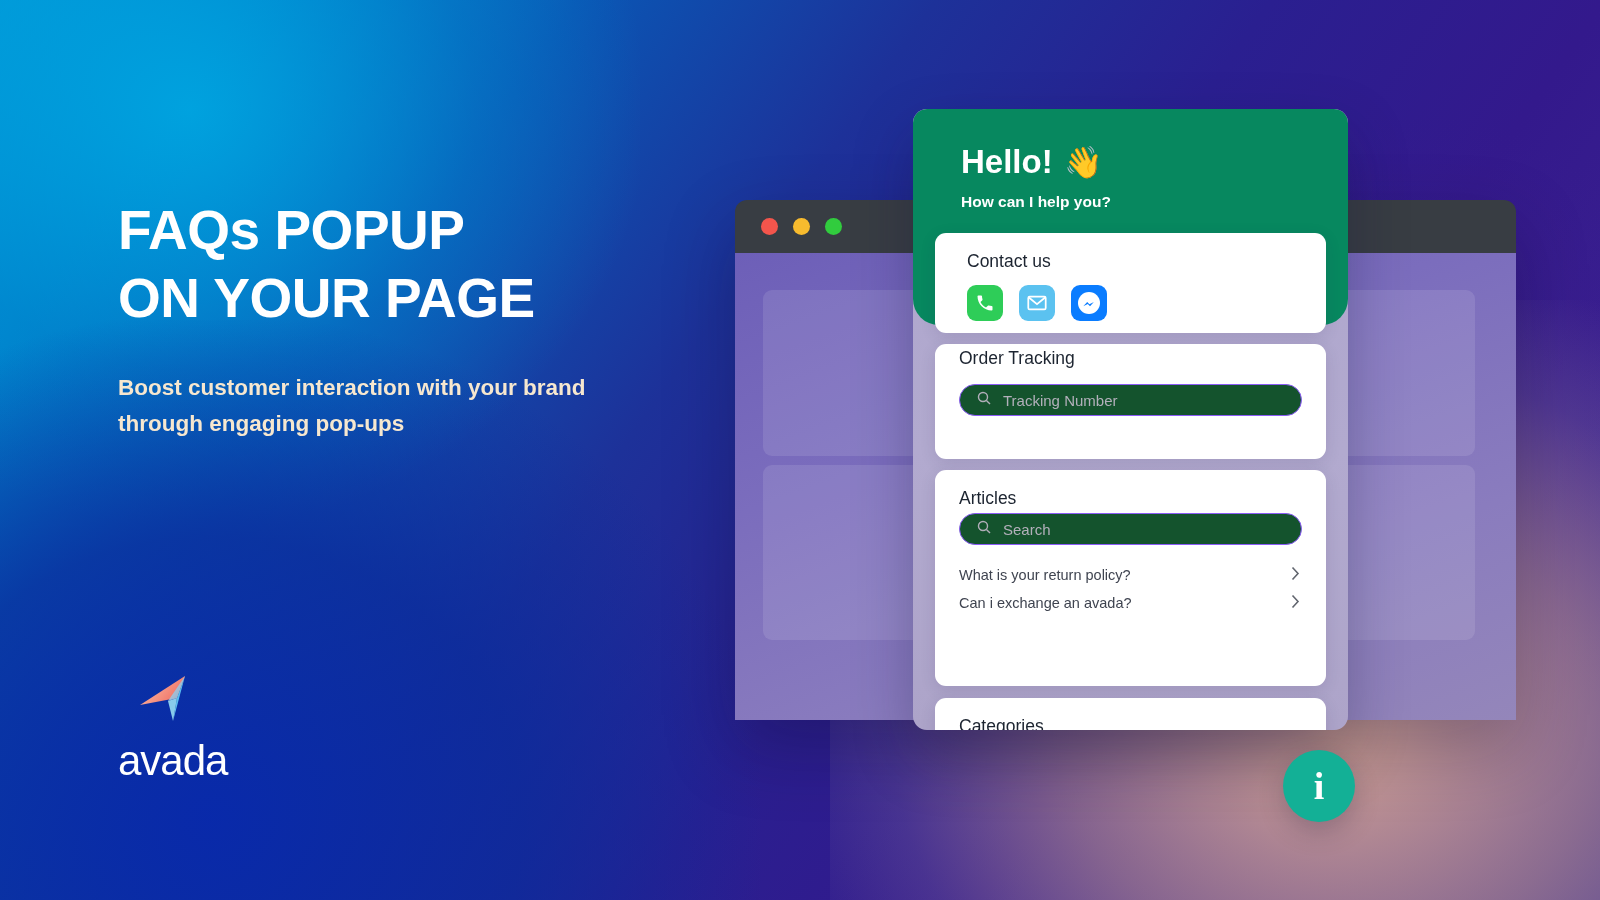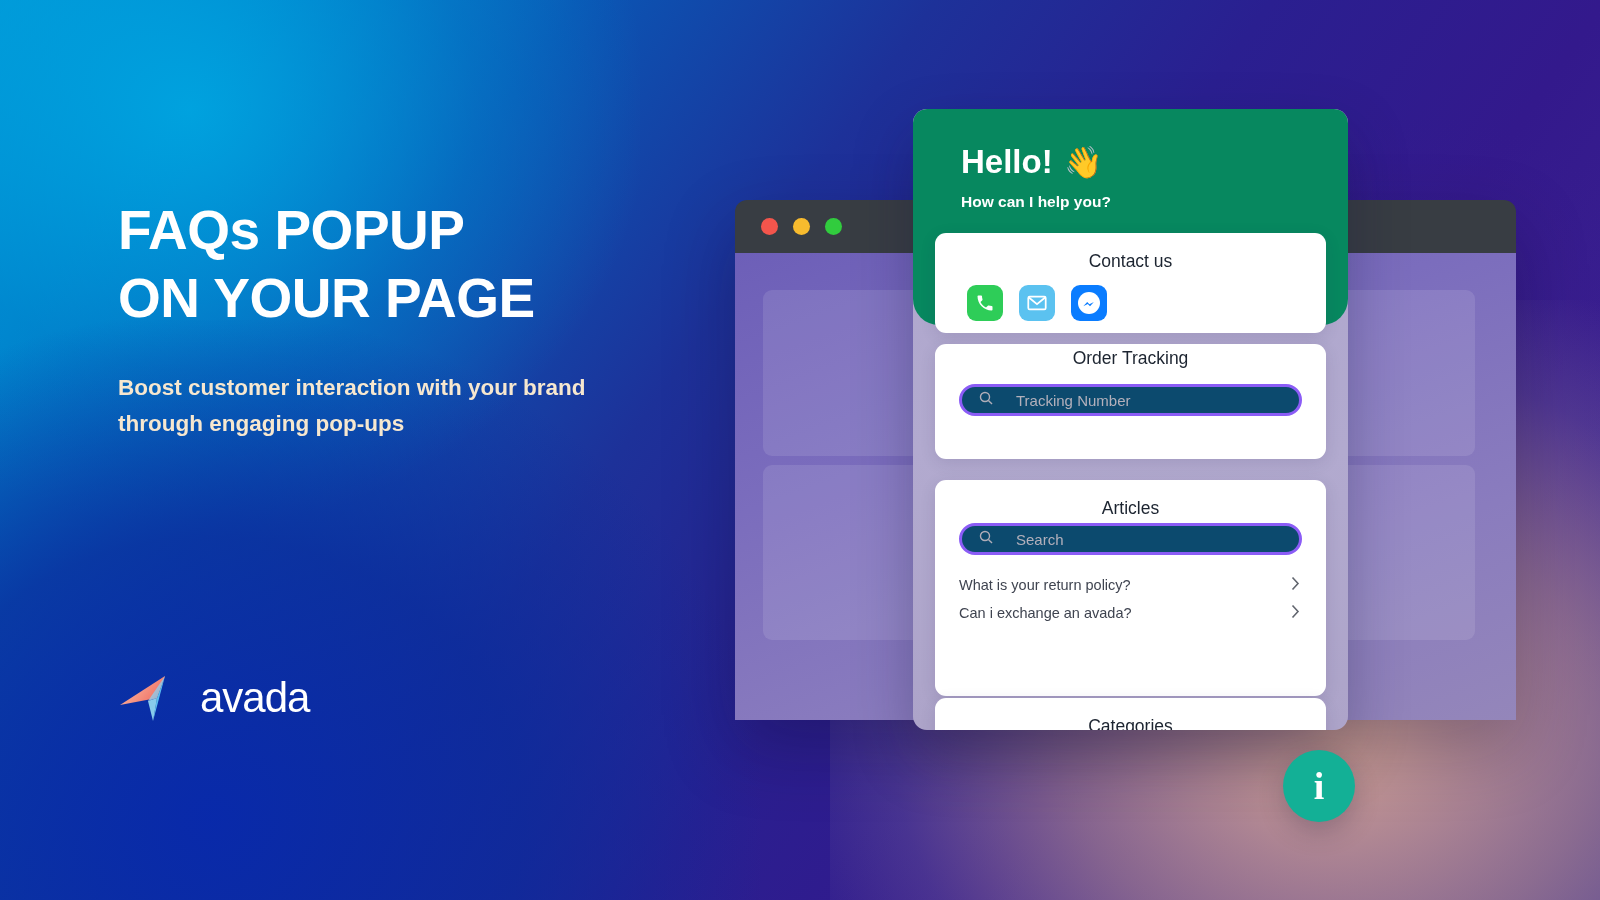--- a/index.html
+++ b/index.html
@@ -48,21 +48,21 @@
     color:#ffffff; font-size:55px; line-height:68px;
     font-weight:700; letter-spacing:-0.5px;
   }
   .headline .l2{ display:block; }
   .subhead{
     position:absolute; top:370px; left:0; width:500px;
     color:#f6e7cf; font-size:22.5px; line-height:36px; font-weight:700;
   }
 
   
-  .logo{ position:absolute; left:0; top:668px; display:flex; align-items:center; gap:12px; }
+  .logo{ position:absolute; left:0; top:668px; display:flex; align-items:center; gap:12px;flex-direction:column; }
   .logo-mark{ width:70px; height:60px; }
   .logo-word{ color:#fff; font-size:42px; font-weight:400; letter-spacing:-1px; line-height:1; }
 
   
   .browser{
     position:absolute; left:735px; top:200px; width:781px; height:520px;
     border-radius:12px 12px 0 0;
     box-shadow:0 28px 70px rgba(10,10,40,.28);
     overflow:hidden;
   }
@@ -85,21 +85,20 @@
   .ph-a{ left:28px; top:37px; width:712px; height:166px; }
   .ph-b{ left:28px; top:212px; width:712px; height:175px; }
 
   
   .widget{
     position:absolute; left:913px; top:109px; width:435px; height:621px;
     border-radius:14px;
     background:linear-gradient(180deg,#ada5cc 0%,#b2aacf 55%,#ada4c9 100%);
     box-shadow:0 26px 60px rgba(20,15,60,.3);
     overflow:hidden;
-    text-align:center;
   }
   .widget-header{
     position:absolute; left:0; top:0; width:435px; height:190px;
     background:#07885f;
     border-radius:14px 14px 0 0;
   }
   .widget-header::after{
     
     content:""; position:absolute; left:0; bottom:-26px; width:435px; height:52px;
     background:#07885f; border-radius:0 0 26px 26px;
@@ -133,28 +132,28 @@
     display:flex; align-items:center; justify-content:center;
   }
   .cicon.phone{ background:#2ecd58; }
   .cicon.mail{ background:#5bc2f0; }
   .cicon.msgr{ background:#0a7cff; }
 
   
   .card-order{ top:235px; height:115px; padding:4px 24px; }
   .searchbox{
     margin-top:15px; height:32px;
-    border:3px solid #8b5cf6; border-radius:17px;
-    display:flex; align-items:center; padding:0 16px; gap:22px;
-    background:#0c4a6e;
+    border:1px solid #8b5cf6; border-radius:17px;
+    display:flex; align-items:center; padding:0 16px; gap:11px;
+    background:#14532d;
   }
   .searchbox .ph-text{ color:#b3b0bb; font-size:15px; }
 
   
-  .card-articles{ top:371px; height:216px; padding:18px 24px 10px 24px; }
+  .card-articles{ top:361px; height:216px; padding:18px 24px 10px 24px; }
   .card-articles .searchbox{ margin-top:4px; }
   .article-list{ margin-top:16px; }
   .article-row{
     display:flex; align-items:center; justify-content:space-between;
     padding:5px 2px 5px 0;
   }
   .article-row .txt{ color:#3f4450; font-size:14.5px; }
   .chev{ color:#62666f; font-size:16px; line-height:1; }
 
   

